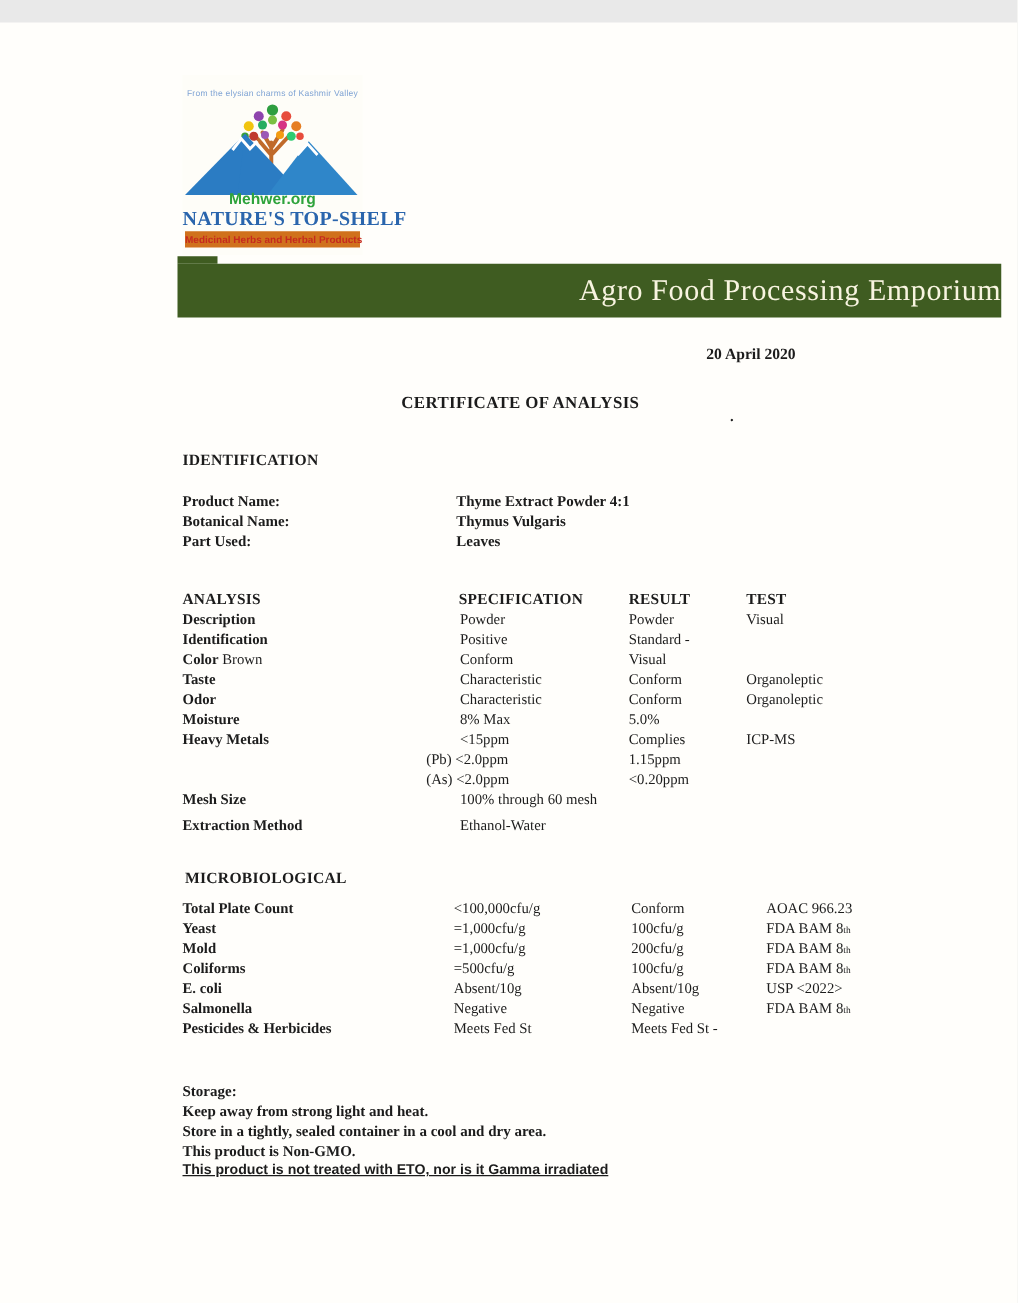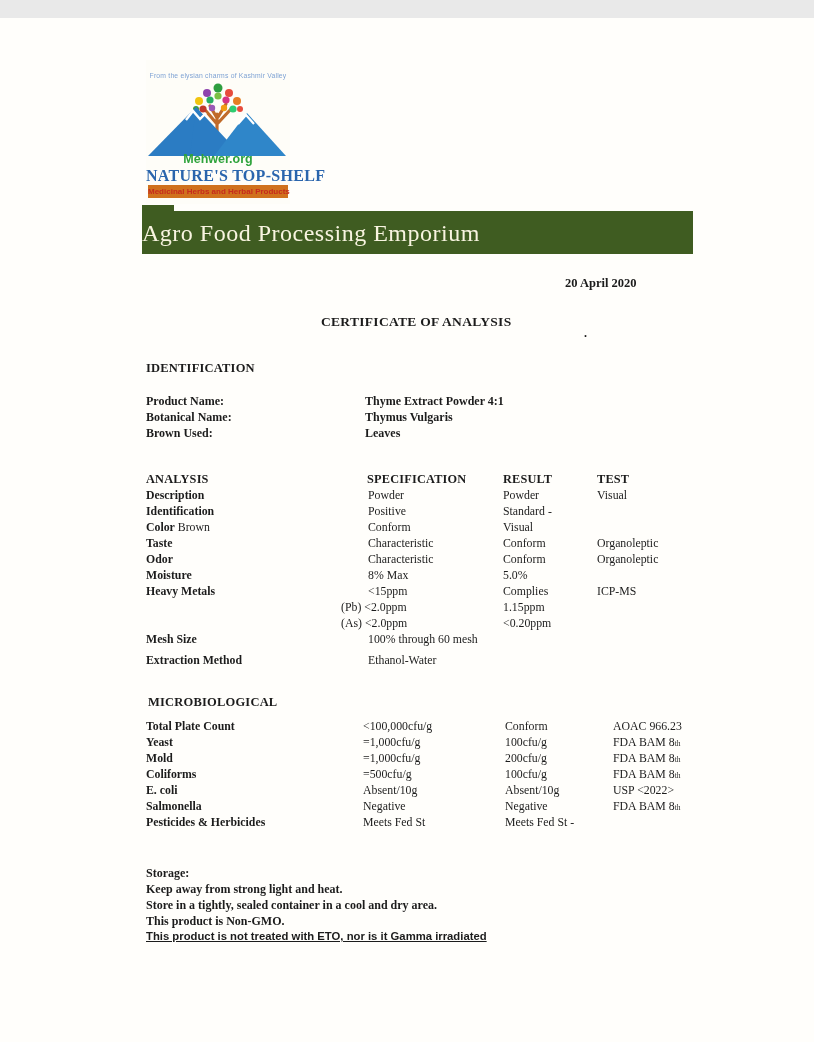--- a/index.html
+++ b/index.html
@@ -31,22 +31,22 @@
   .logo-strip {
     position:absolute; left:2px; top:125px; width:140px; height:13px;
     background:var(--strip-bg,#d0711d); text-align:right;
     font-family:"Liberation Sans", sans-serif; font-weight:bold; font-size:8px; line-height:13px;
     color:var(--strip-red,#c62a1e); white-space:nowrap;
   }
 
   
   .banner-tab { position:absolute; left:142px; top:187px; width:32px; height:6px; background:var(--banner-green,#3f5c21); }
   .banner {
-    position:absolute; left:142px; top:193px; width:551px; height:43px;
-    background:var(--banner-green,#3f5c21); text-align:left;
+    position:absolute; left:142px; top:193px; width:659px; height:43px;
+    background:var(--banner-green,#3f5c21); text-align:right;
     font-size:24px; line-height:44px; color:#f8f4e0; letter-spacing:.5px;
   }
   .addrbar {
     position:absolute; left:142px; top:237px; width:551px; height:16px;
     background:var(--addr-bg,#12141d); color:#f2f2ec; text-align:center;
     font-size:10.8px; line-height:16px; white-space:nowrap;
   }
   .addrbar a { color:#f2f2ec; text-decoration:underline; }
 
   .doc-date { position:absolute; left:565px; top:258px; font-weight:bold; font-size:12.5px; }
@@ -131,21 +131,21 @@
   <div class="coa-title">CERTIFICATE OF ANALYSIS</div>
   <div class="coa-title-dot">.</div>
 
   <div class="section-heading" style="left:146px; top:343px;">IDENTIFICATION</div>
   <div class="id-table">
     <div class="id-row">
       <span class="id-label">Product Name:</span><span class="id-value">Thyme Extract Powder 4:1</span></div>
     <div class="id-row">
       <span class="id-label">Botanical Name:</span><span class="id-value">Thymus Vulgaris</span></div>
     <div class="id-row">
-      <span class="id-label">Brown Used:</span><span class="id-value">Leaves</span></div>
+      <span class="id-label">Part Used:</span><span class="id-value">Leaves</span></div>
   </div>
 
   <div class="coa-table analysis" style="left:146px; top:454px;">
     <div class="t-row t-head">
       <span class="c-label">ANALYSIS</span>
       <span class="c-spec">SPECIFICATION</span>
       <span class="c-result">RESULT</span>
       <span class="c-test">TEST</span>
     </div>
     <div class="t-row">

